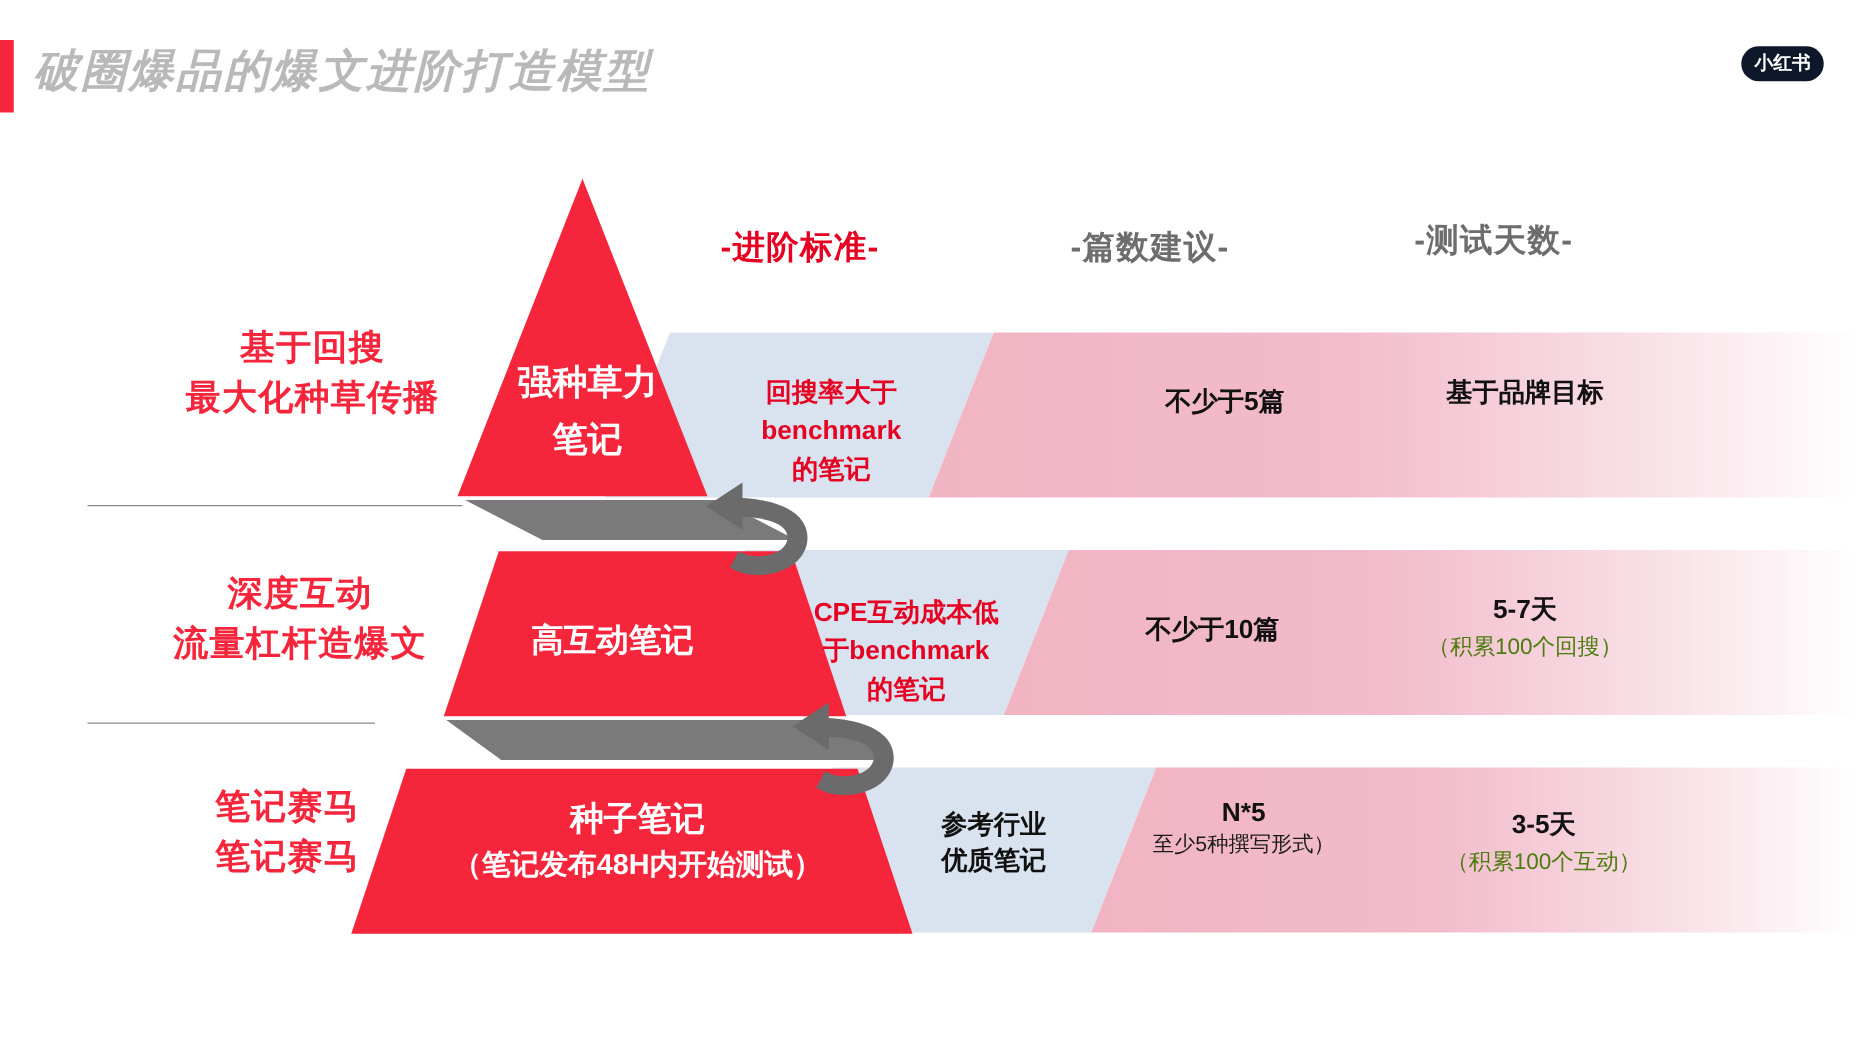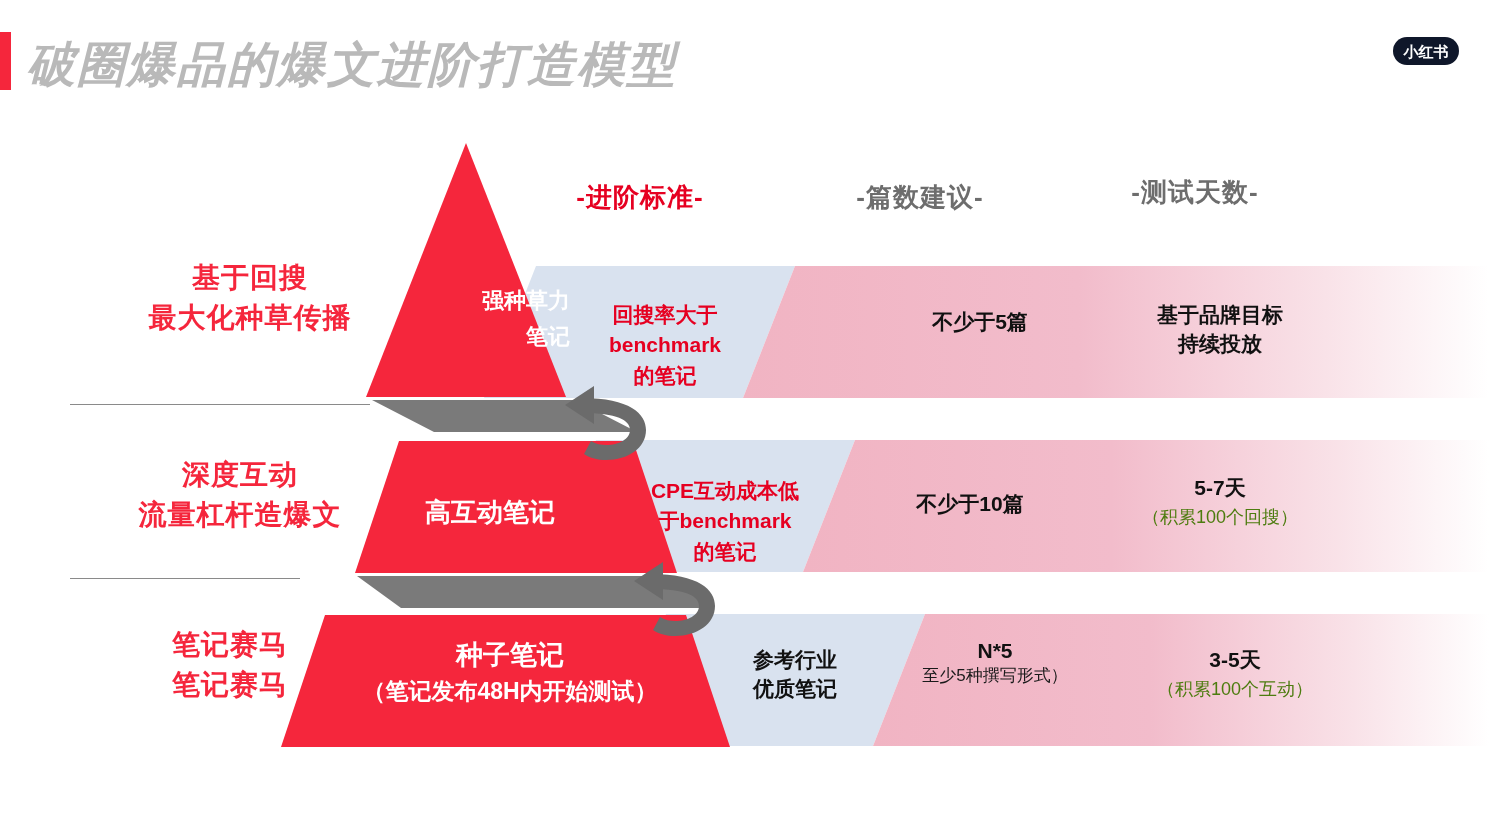--- a/index.html
+++ b/index.html
@@ -8,21 +8,21 @@
     width:1489px;height:838px;position:relative;overflow:hidden;
     font-family:"Liberation Sans","DejaVu Sans",sans-serif;
     -webkit-font-smoothing:antialiased;
   }
   .slide{position:absolute;inset:0;background:#fff;}
 
   
   .title-bar{position:absolute;left:0;top:32px;width:11px;height:58px;background:#F5263C;}
   .title{
     position:absolute;left:27px;top:33px;
-    font-size:48px;font-weight:700;font-style:italic;
+    font-size:36px;font-weight:700;font-style:italic;
     color:#b9b9b9;letter-spacing:2px;white-space:nowrap;
     font-family:"Liberation Sans","DejaVu Sans",sans-serif;
   }
   .logo{
     position:absolute;right:30px;top:37px;
     width:66px;height:28px;border-radius:14px;background:#0f172a;
     display:flex;align-items:center;justify-content:center;
   }
   .logo span{
     color:#fff;font-size:15px;font-weight:700;letter-spacing:0px;
@@ -52,21 +52,21 @@
   }
   #ll0{left:120px;top:258px;width:260px;}
   #ll1{left:110px;top:455px;width:260px;}
   #ll2{left:100px;top:625px;width:260px;}
 
   
   .tier-label{
     position:absolute;text-align:center;color:#ffffff;
     font-weight:700;white-space:nowrap;
   }
-  #tl0{left:370px;top:283px;width:200px;font-size:22px;line-height:1.65;text-align:right;}
+  #tl0{left:370px;top:283px;width:200px;font-size:28px;line-height:1.65;}
   #tl1{left:330px;top:495px;width:320px;font-size:26px;}
   #tl2{left:300px;top:637px;width:420px;}
   #tl2 .big{font-size:27px;display:block;}
   #tl2 .sub{font-size:23px;display:block;margin-top:3px;}
 
   
   .cell{position:absolute;text-align:center;white-space:nowrap;}
   .cell .l1{display:block;}
   .cell .l2{display:block;}
   .cell .l3{display:block;}
@@ -236,21 +236,20 @@
   <div class="cell blk" id="c-num-1">
     <span class="l1">不少于10篇</span>
   </div>
   <div class="cell blk" id="c-num-2">
     <span class="l1">N*5</span>
     <span class="sub2">至少5种撰写形式）</span>
   </div>
 
   <div class="cell blk" id="c-day-0">
     <span class="l1">基于品牌目标</span>
-    <span class="l2">持续投放</span>
   </div>
   <div class="cell blk" id="c-day-1">
     <span class="l1">5-7天</span>
     <span class="sub">（积累100个回搜）</span>
   </div>
   <div class="cell blk" id="c-day-2">
     <span class="l1">3-5天</span>
     <span class="sub">（积累100个互动）</span>
   </div>
 

